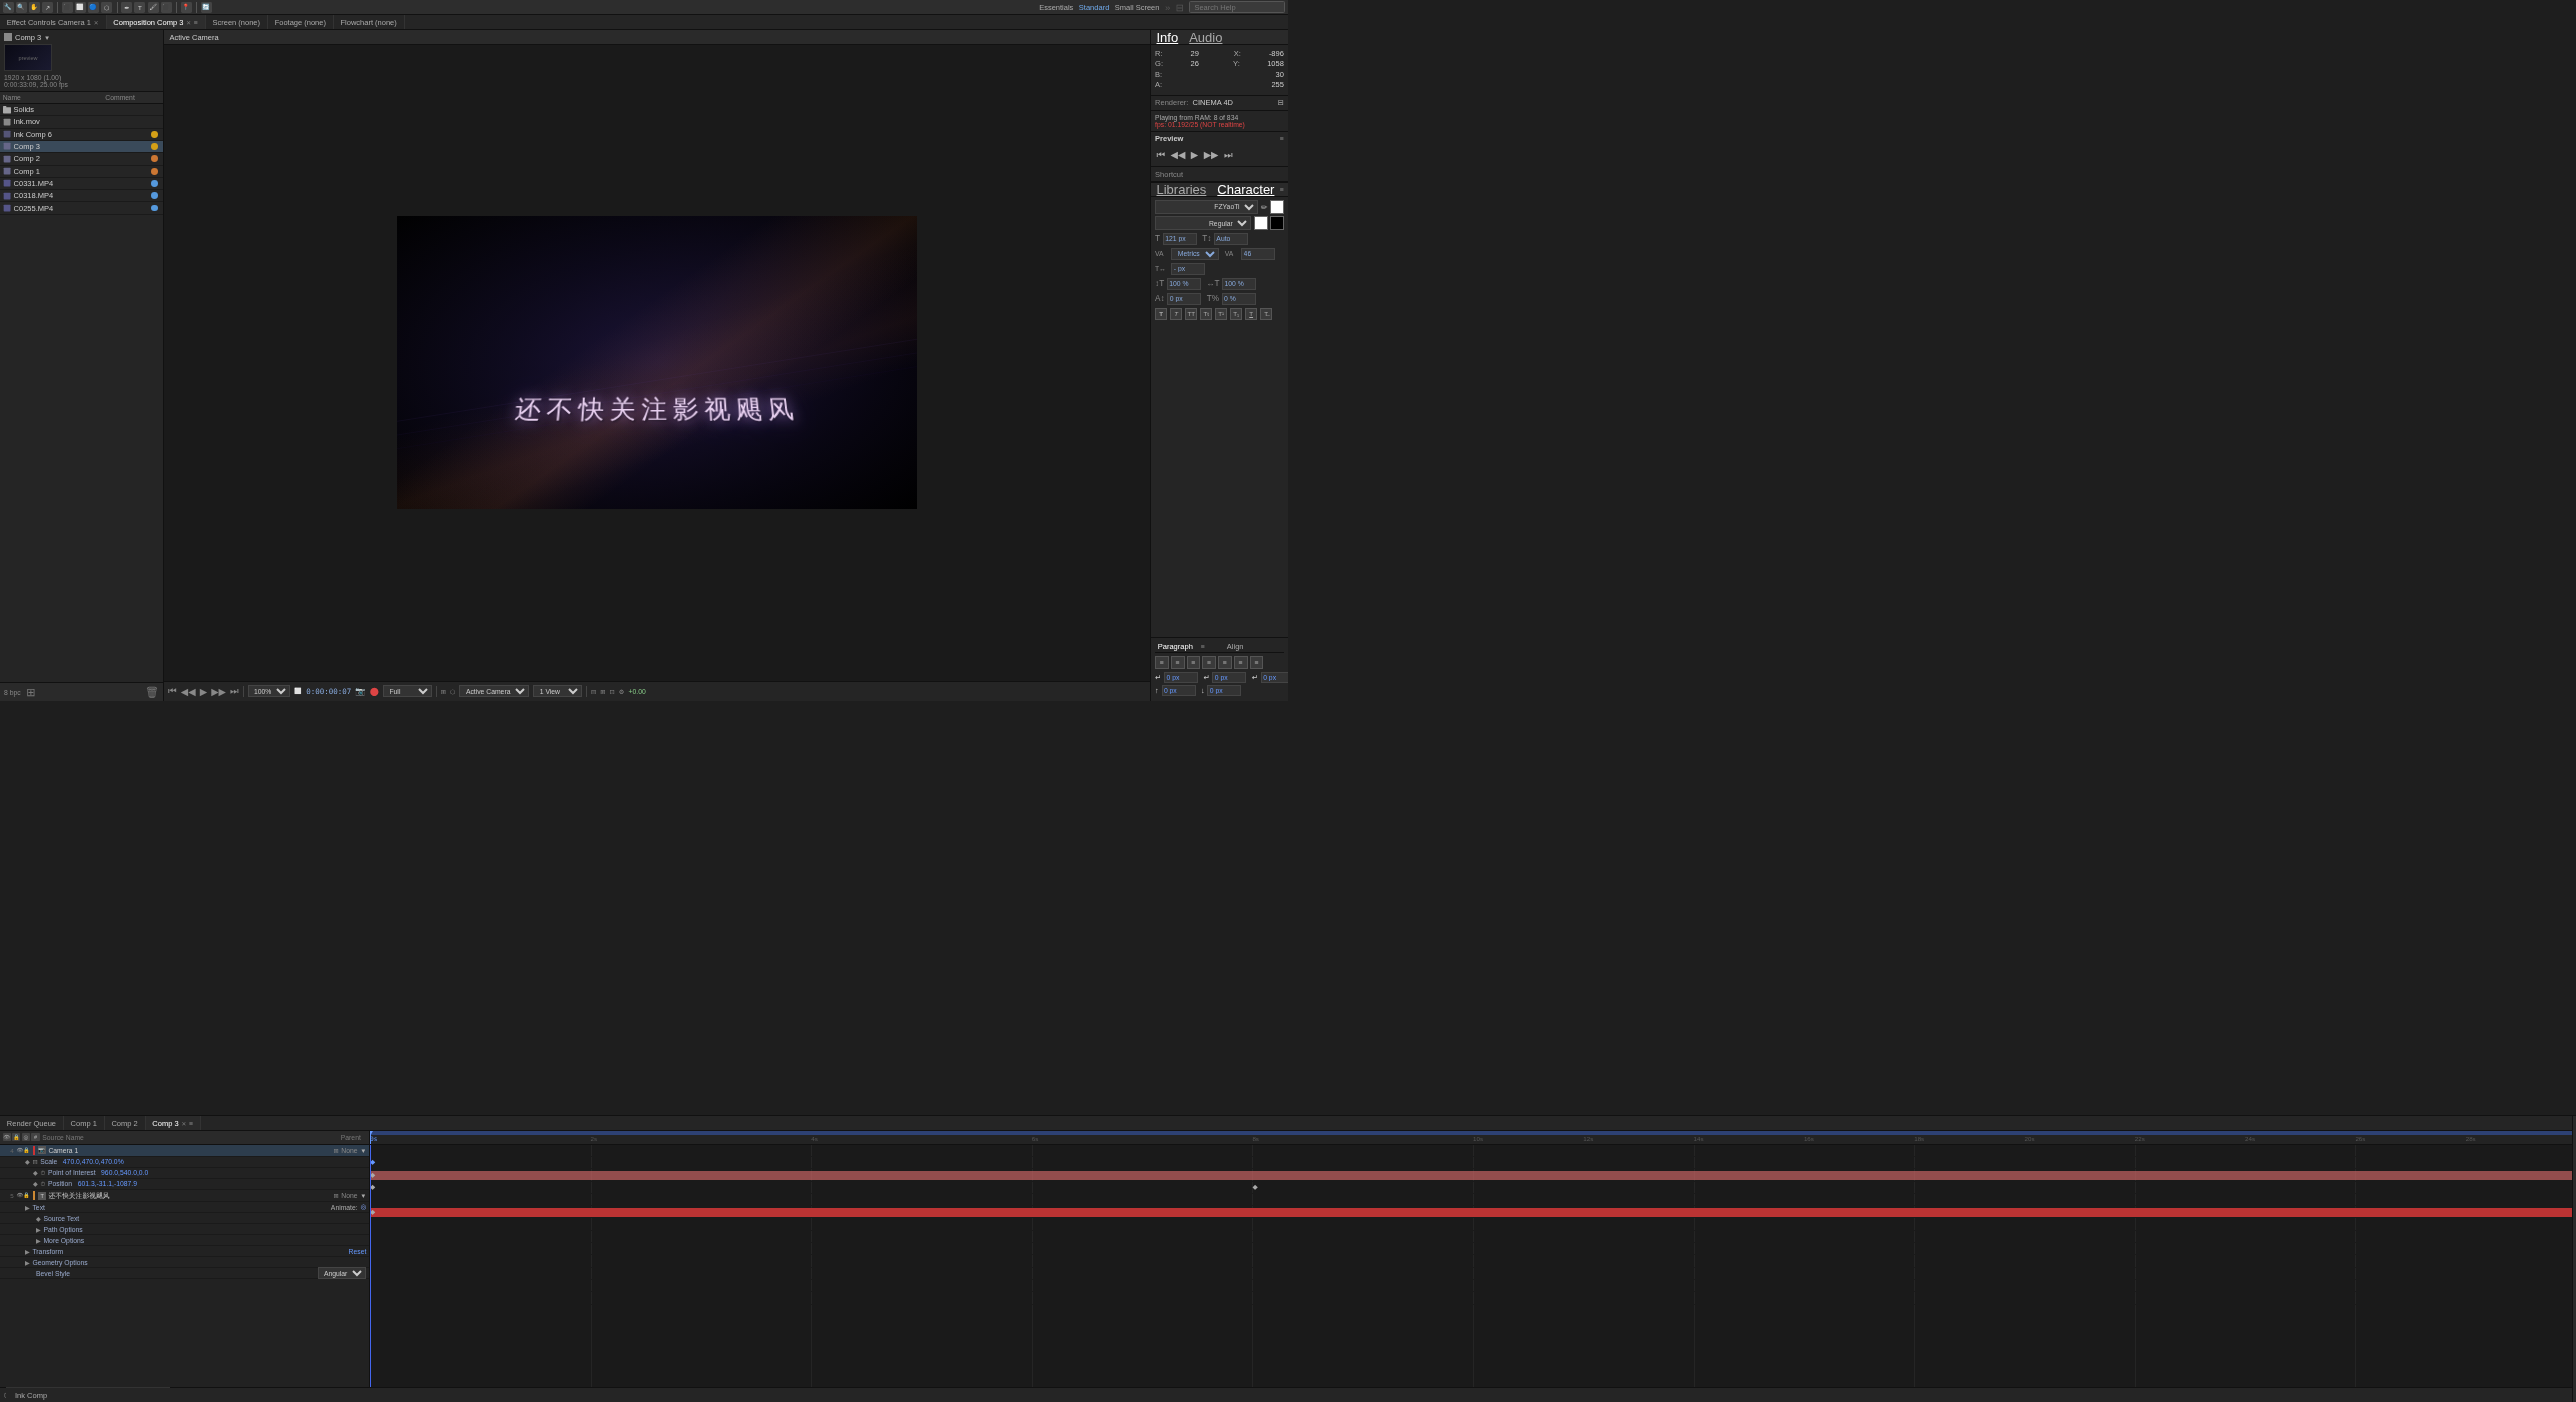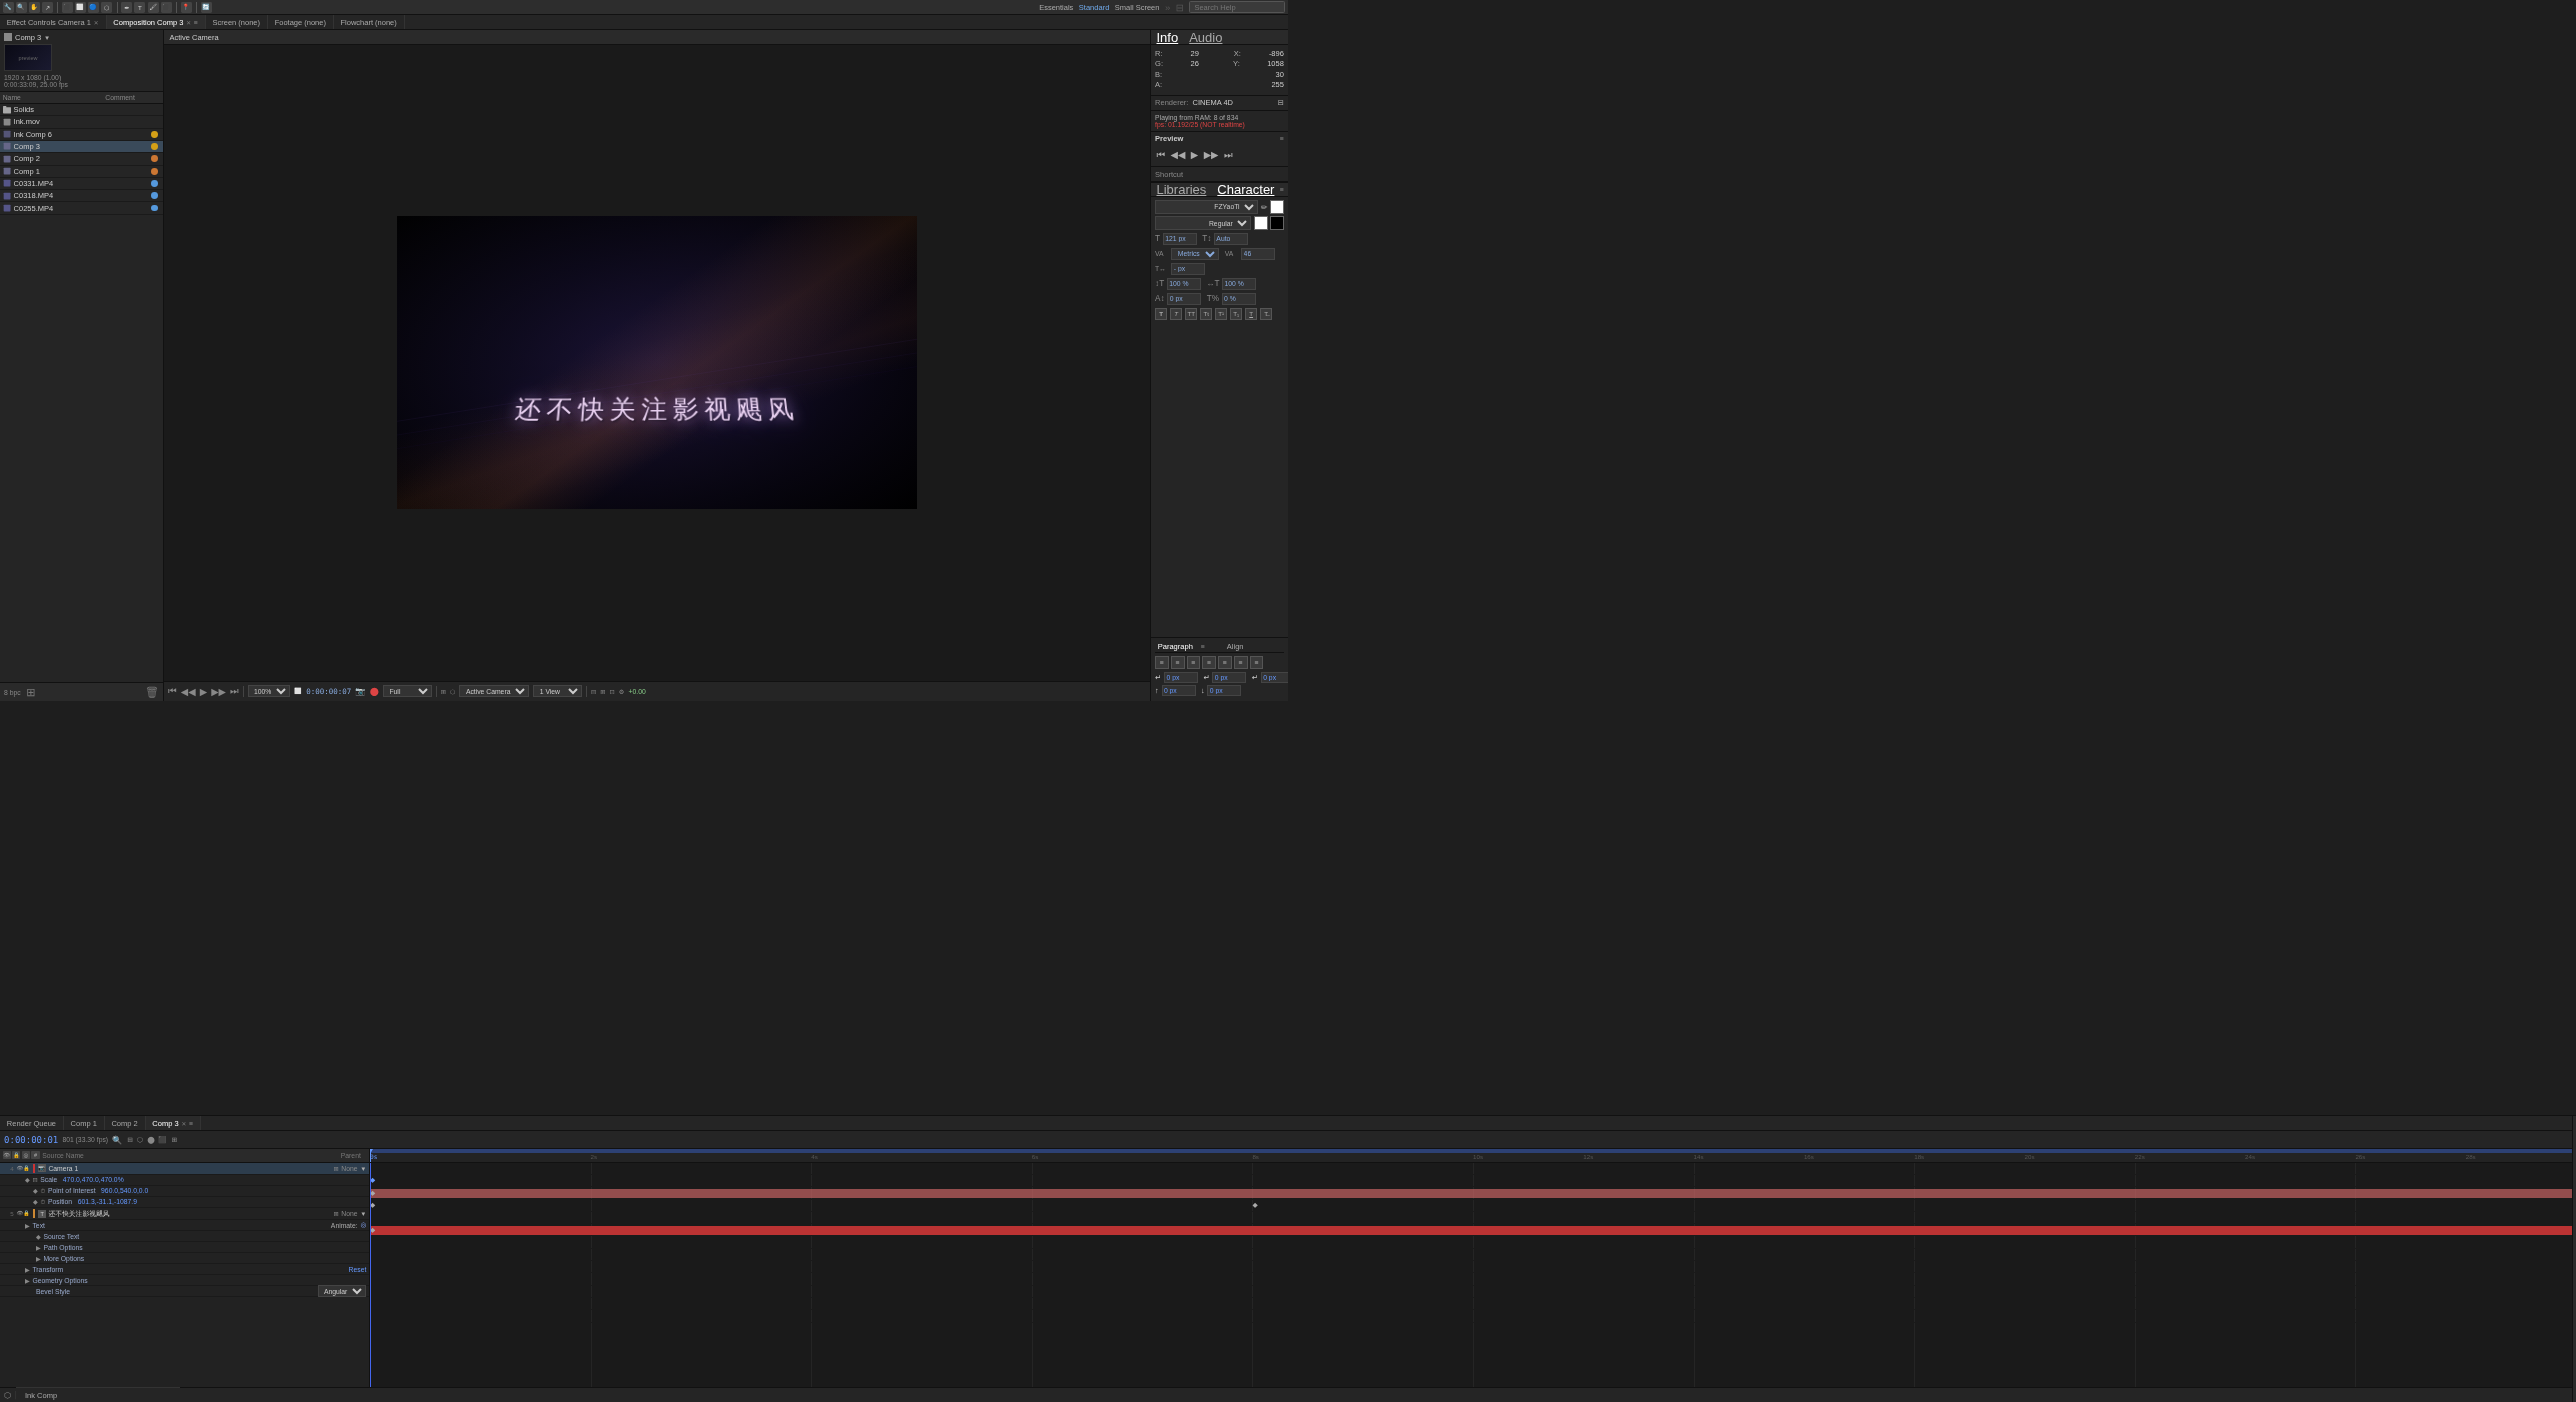--- a/index.html
+++ b/index.html
@@ -772,21 +772,21 @@
       top: 0;
       width: 0.7px;
       background: #4466ee;
       z-index: 5;
     }
 
     
     .inkcomp-tab {
       position: absolute;
       bottom: 0;
-      left: 16px;
+      left: 6px;
       width: 164px;
       height: 15px;
       background: #252525;
       border-top: 0.7px solid #333;
       display: flex;
       align-items: center;
       padding: 0 9px;
     }
     .inkcomp-label {
       font-size: 7.5px;
@@ -1214,31 +1214,20 @@
     <div class="timeline-tab">
       <span>Comp 2</span>
     </div>
     <div class="timeline-tab active">
       <span>Comp 3</span>
       <span class="panel-tab-close">✕</span>
       <span style="color:#888;font-size:6.8px;">≡</span>
     </div>
   </div>
 
-  <div class="timeline-controls">
-    <span class="tl-time">0:00:00:01</span>
-    <span class="tl-fps">801 (33.30 fps)</span>
-    <button class="tl-search-btn">🔍</button>
-
-    <span style="font-size:6.8px;color:#888;cursor:pointer;">⊟</span>
-    <span style="font-size:6.8px;color:#888;cursor:pointer;">⬡</span>
-    <span style="font-size:6.8px;color:#888;cursor:pointer;">⬤</span>
-    <span style="font-size:6.8px;color:#888;cursor:pointer;">⬛</span>
-    <span style="font-size:6.8px;color:#888;cursor:pointer;">⊞</span>
-  </div>
 
   <div class="timeline-body">
 
     <div class="timeline-left">
 
       <div class="timeline-col-headers">
         <div class="tl-layer-icons">
           <div class="tl-icon-sm">👁</div>
           <div class="tl-icon-sm">🔒</div>
           <div class="tl-icon-sm">◎</div>

